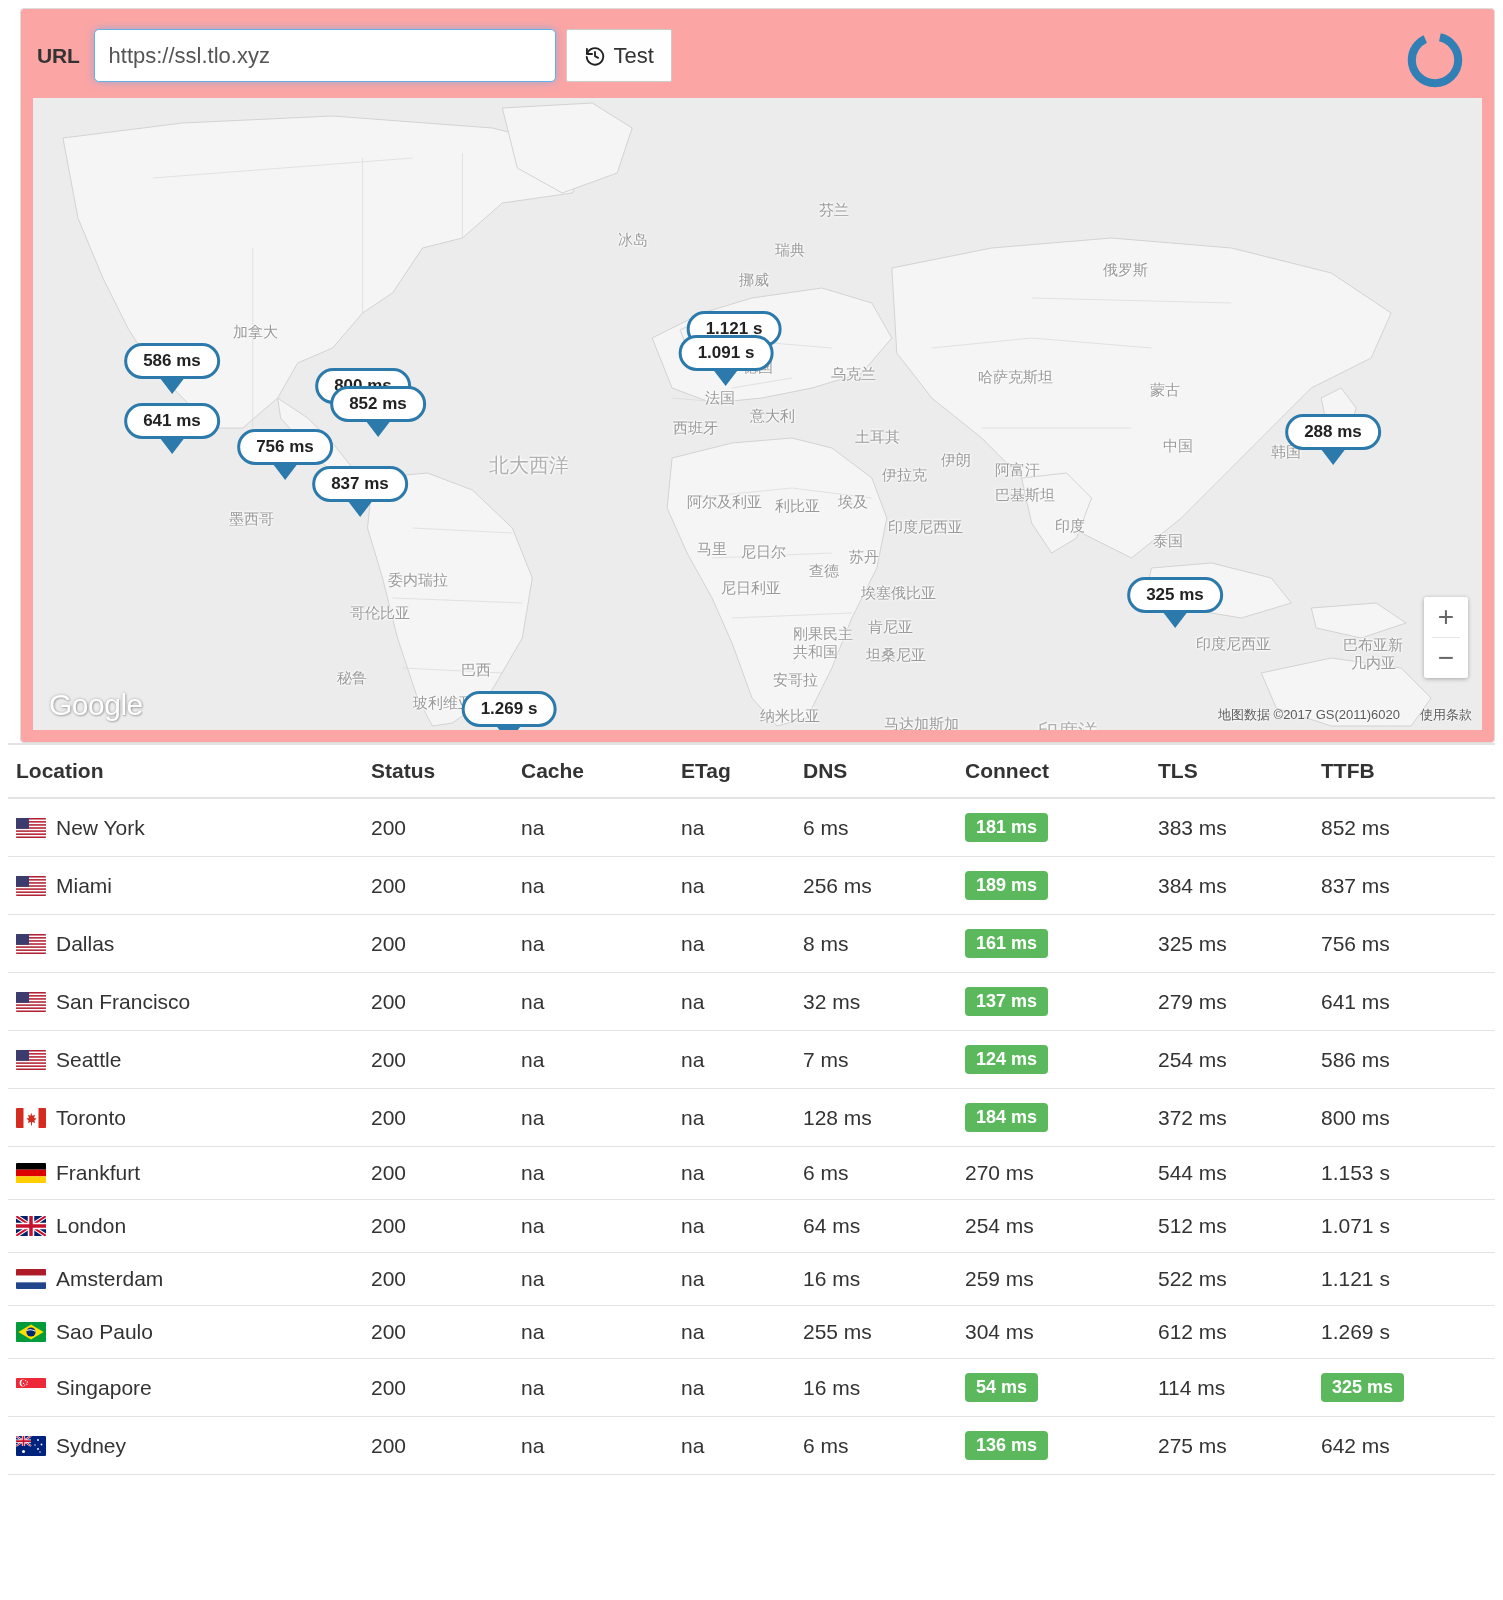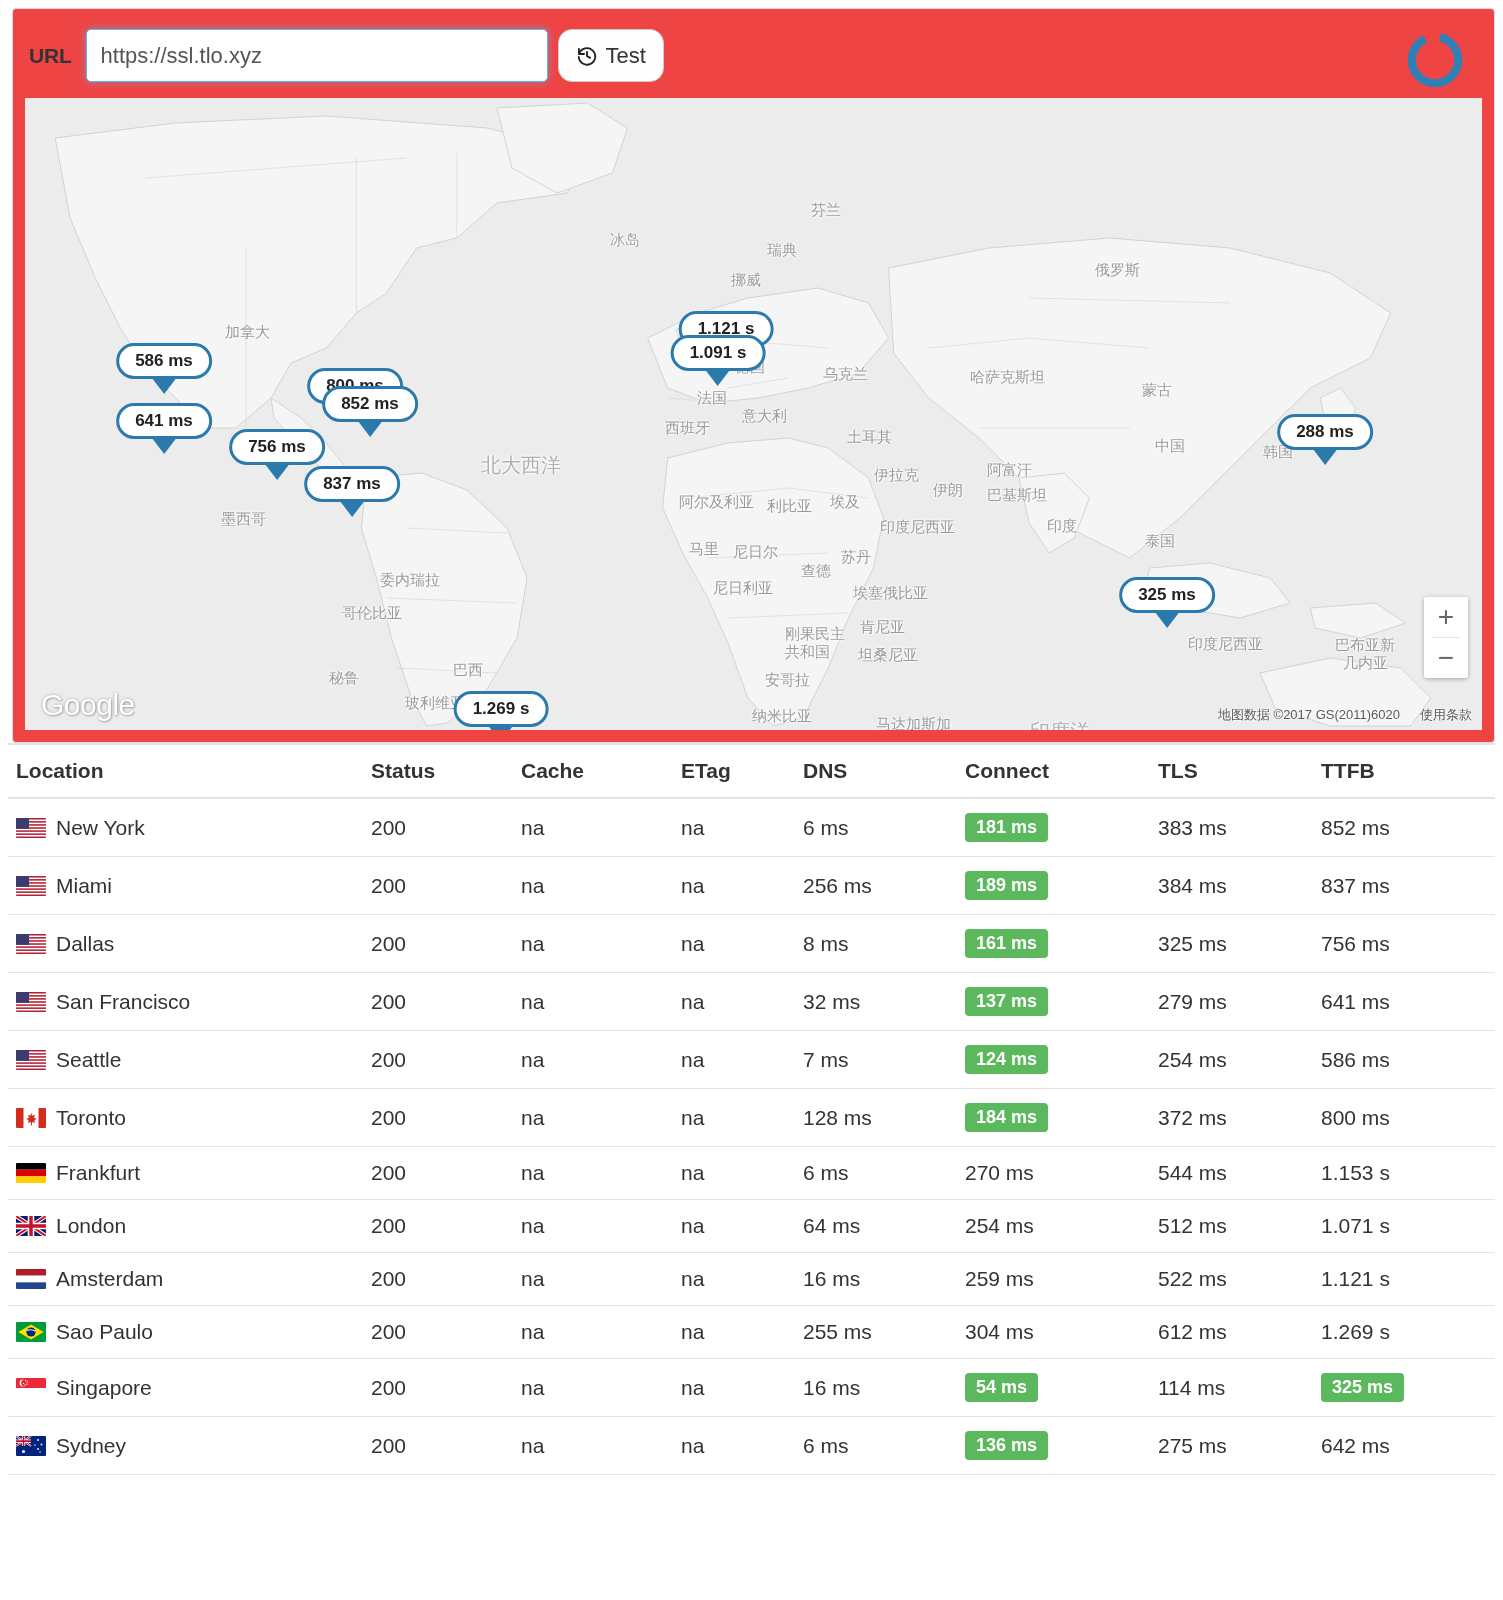--- a/index.html
+++ b/index.html
@@ -6,24 +6,24 @@
   html, body {
     margin: 0; padding: 0;
     background: #ffffff;
     font-family: "Liberation Sans", sans-serif;
     color: #333333;
   }
   body { width: 1503px; }
 
   
   .panel {
-    margin: 8px 8px 0 12px;
+    margin: 8px 8px 0 20px;
     border: 1px solid #dddddd;
     border-radius: 4px;
-    background: #ef4444;
+    background: #fca5a5;
     position: relative;
   }
   .url-bar {
     display: flex;
     align-items: center;
     padding: 20px 16px 16px 16px;
     gap: 0;
   }
   .url-label {
     font-size: 21px;
@@ -47,21 +47,21 @@
     font-family: "Liberation Sans", sans-serif;
   }
   .test-btn {
     height: 53px;
     margin-left: 10px;
     padding: 0 17px;
     font-size: 22px;
     color: #333;
     background: #fefefe;
     border: 1px solid #cccccc;
-    border-radius: 14px;
+    border-radius: 2px;
     cursor: pointer;
     display: inline-flex;
     align-items: center;
     gap: 8px;
     font-family: "Liberation Sans", sans-serif;
   }
   .test-btn svg { display: block; }
 
   .spinner {
     position: absolute;
@@ -311,21 +311,21 @@
         <div class="map-label" style="left: 945px; top: 270px;">哈萨克斯坦</div>
         <div class="map-label" style="left: 1117px; top: 283px;">蒙古</div>
         <div class="map-label" style="left: 672px; top: 291px;">法国</div>
         <div class="map-label" style="left: 717px; top: 309px;">意大利</div>
         <div class="map-label" style="left: 640px; top: 321px;">西班牙</div>
         <div class="map-label" style="left: 822px; top: 330px;">土耳其</div>
         <div class="map-label" style="left: 1130px; top: 339px;">中国</div>
         <div class="map-label" style="left: 1238px; top: 345px;">韩国</div>
         <div class="map-label ocean" style="left: 456px; top: 354px;">北大西洋</div>
         <div class="map-label" style="left: 849px; top: 368px;">伊拉克</div>
-        <div class="map-label" style="left: 908px; top: 383px; font-family: Liberation Serif, serif;">伊朗</div>
+        <div class="map-label" style="left: 908px; top: 353px; font-family: Liberation Serif, serif;">伊朗</div>
         <div class="map-label" style="left: 962px; top: 363px;">阿富汗</div>
         <div class="map-label" style="left: 962px; top: 388px;">巴基斯坦</div>
         <div class="map-label" style="left: 654px; top: 395px;">阿尔及利亚</div>
         <div class="map-label" style="left: 742px; top: 399px;">利比亚</div>
         <div class="map-label" style="left: 805px; top: 395px;">埃及</div>
         <div class="map-label" style="left: 855px; top: 420px;">印度尼西亚</div>
         <div class="map-label" style="left: 1022px; top: 419px;">印度</div>
         <div class="map-label" style="left: 1120px; top: 434px;">泰国</div>
         <div class="map-label" style="left: 196px; top: 412px;">墨西哥</div>
         <div class="map-label" style="left: 664px; top: 442px;">马里</div>

